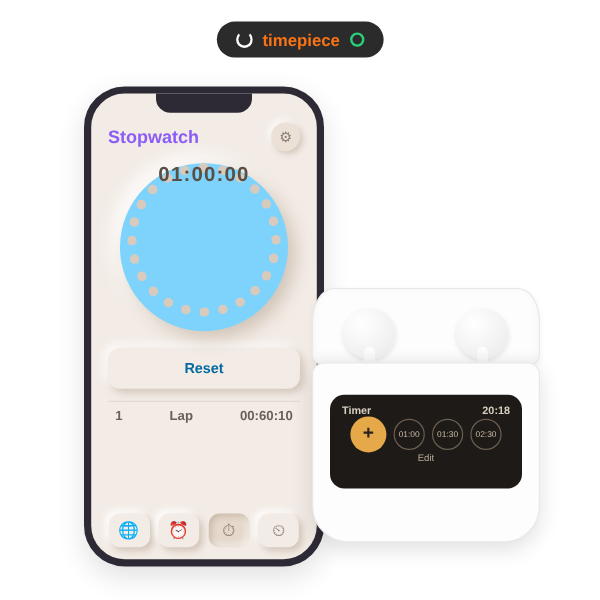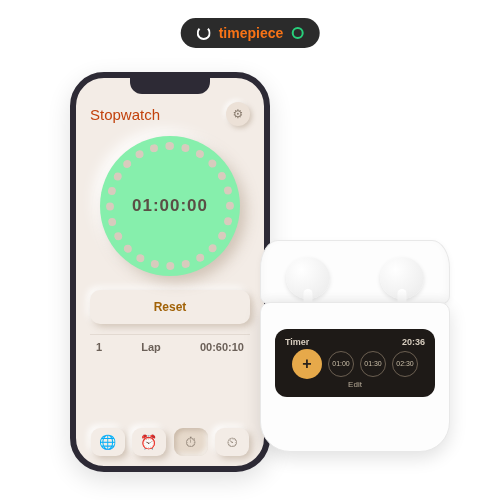--- a/index.html
+++ b/index.html
@@ -43,35 +43,35 @@
   }
   .notch {
     position: absolute; top: 0; left: 50%; transform: translateX(-50%);
     width: 80px; height: 16px; background: #2d2a35;
     border-radius: 0 0 12px 12px;
   }
   .phone-header {
     display: flex; justify-content: space-between; align-items: center;
     margin-top: 6px; margin-bottom: 10px;
   }
-  .title { font-size: 15px; font-weight: 400; color: #c2410c; }
+  .title { font-size: 15px; font-weight: 700; color: #8b5cf6; }
   .gear {
     width: 24px; height: 24px; border-radius: 50%;
     background: #ece1d7;
     display: flex; align-items: center; justify-content: center;
     box-shadow: 2px 2px 5px rgba(200,185,170,0.8), -2px -2px 5px rgba(255,255,255,0.9);
     font-size: 12px; color: #8a7d70;
   }
 
   .dial {
     align-self: center;
     width: 140px; height: 140px; border-radius: 50%;
-    background: #86efac;
+    background: #7dd3fc;
     box-shadow: 6px 6px 14px rgba(200,185,170,0.8), -6px -6px 14px rgba(255,255,255,0.95);
-    display: flex; align-items: center; justify-content: center;
+    display: flex; align-items: flex-start; justify-content: center;
     position: relative;
     margin-bottom: 14px;
   }
   .dial::before {
     content: "";
     position: absolute;
     width: 112px; height: 112px; border-radius: 50%;
     border: 8px dotted #d8cbbd;
   }
   .dial-time {
@@ -79,21 +79,21 @@
     z-index: 1;
   }
 
   .btn-row { display: flex; gap: 10px; margin-bottom: 10px; }
   .pill-btn {
     flex: 1;
     background: #f3ece6;
     border-radius: 10px;
     padding: 10px 0;
     text-align: center;
-    font-size: 12px; font-weight: 600; color: #a16207;
+    font-size: 12px; font-weight: 600; color: #0369a1;
     box-shadow: 3px 3px 7px rgba(200,185,170,0.8), -3px -3px 7px rgba(255,255,255,0.95);
   }
 
   .lap-row {
     display: flex; justify-content: space-between;
     font-size: 11px; font-weight: 600; color: #6b6058;
     padding: 6px 6px; border-top: 1px solid rgba(180,165,150,0.25);
   }
   .spacer { flex: 1; }
 
@@ -141,25 +141,25 @@
     background: #fdfdfd;
     border: 1px solid #e8e8e8;
     height: 150px;
     border-radius: 10px 10px 30px 30px;
     box-shadow: 0 6px 18px rgba(0,0,0,0.12);
     padding: 26px 14px 14px 14px;
     margin-top: -2px;
     position: relative;
   }
   .screen {
-    width: 100%; height: 68px; background: #1e1a17;
+    width: 100%; height: 78px; background: #1e1a17;
     border-radius: 12px;
     padding: 8px 10px;
     color: #d7cdbf;
-    display: flex; flex-direction: column; justify-content: space-between;
+    display: flex; flex-direction: column; 
   }
   .screen-top { display: flex; justify-content: space-between; font-size: 9px; font-weight: 600; }
   .circles { display: flex; gap: 6px; justify-content: center; align-items: center; }
   .circ {
     width: 26px; height: 26px; border-radius: 50%;
     border: 1px solid #6b5f51;
     display: flex; align-items: center; justify-content: center;
     font-size: 7px; color: #cbbfa9;
   }
   .circ.big { width: 30px; height: 30px; background: #e6a94a; border: none; font-size: 16px; color: #2a231b; font-weight: 700; }
@@ -219,21 +219,21 @@
 
 <div class="case">
   <div class="lid">
     <div class="bud"></div>
     <div class="bud"></div>
   </div>
   <div class="body">
     <div class="screen">
       <div class="screen-top">
         <span>Timer</span>
-        <span>20:36</span>
+        <span>20:18</span>
       </div>
       <div class="circles">
         <div class="circ big">+</div>
         <div class="circ">01:00</div>
         <div class="circ">01:30</div>
         <div class="circ">02:30</div>
       </div>
       <div class="screen-bot">Edit</div>
     </div>
   </div>

